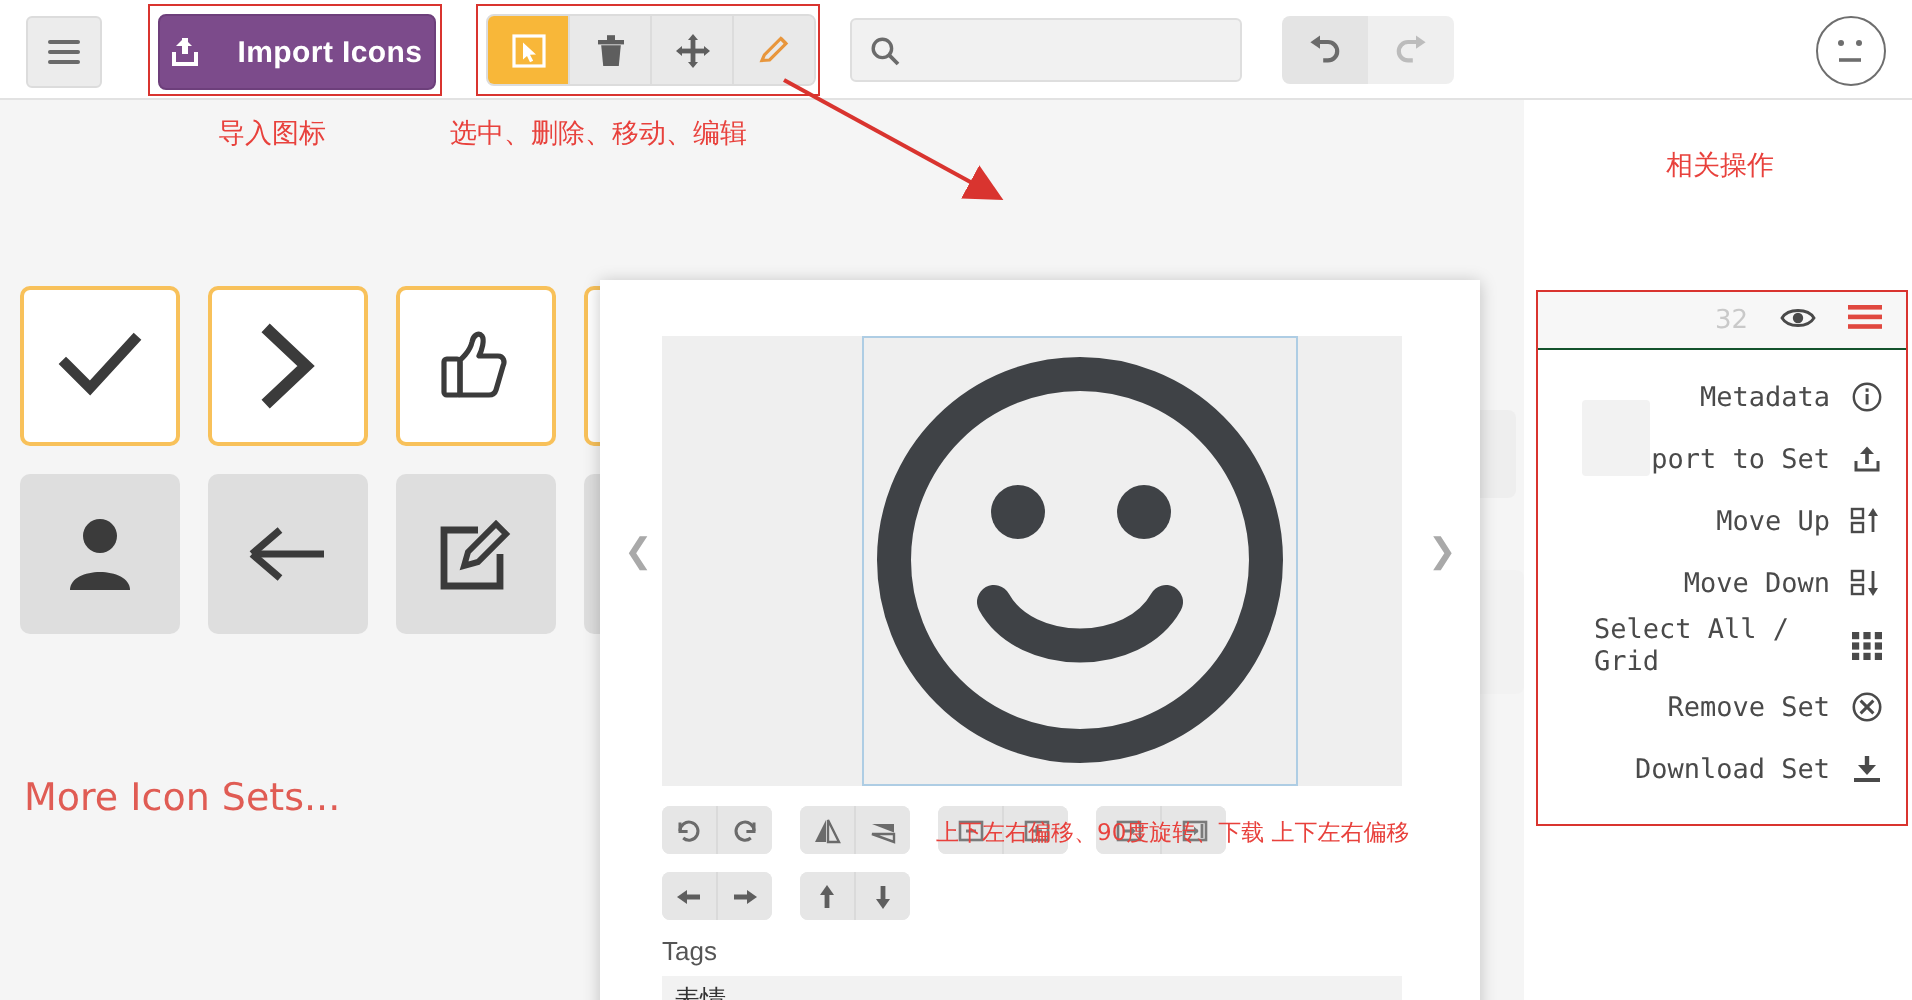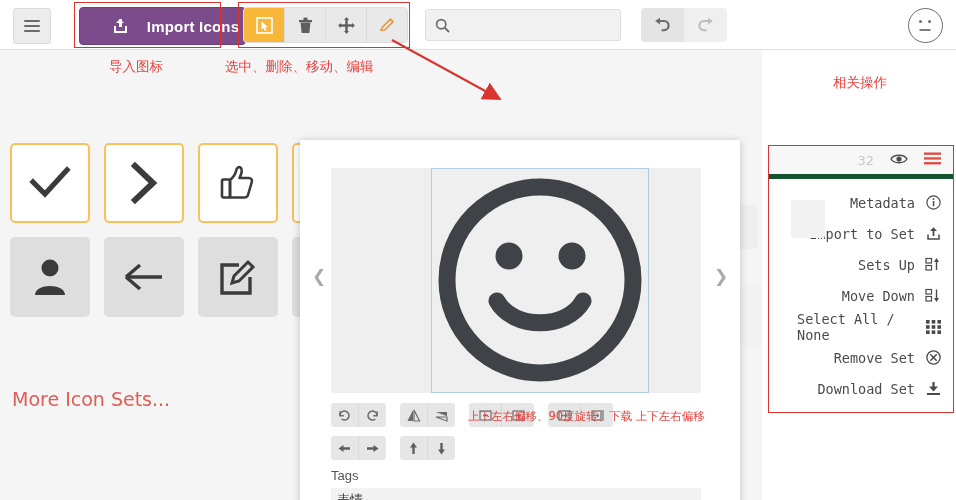--- a/index.html
+++ b/index.html
@@ -28,21 +28,20 @@
   }
   .ham-lines{width:16px;height:12px;display:flex;flex-direction:column;justify-content:space-between;}
   .ham-lines i{display:block;height:2px;background:#6a6a6a;border-radius:1px;}
 
   .import-btn{
     position:absolute;left:79px;top:7px;width:137px;height:36px;
     background:#7c4b8b;border:1px solid #6d3f7b;border-radius:4px;
     color:#fff;font-size:15px;font-weight:bold;
     display:flex;align-items:center;justify-content:center;gap:20px;
     letter-spacing:.2px;
-    padding-left:28px;
   }
   .upload-ic{position:relative;width:13px;height:14px;flex:0 0 auto;}
   .upload-ic:before{
     content:"";position:absolute;left:0;bottom:0;width:13px;height:7px;
     border:2px solid #fff;border-top:none;box-sizing:border-box;
   }
   .upload-ic:after{
     content:"";position:absolute;left:5px;top:0;width:3px;height:8px;background:#fff;
   }
   .upload-arrow{position:absolute;left:2.5px;top:0;width:0;height:0;
@@ -164,21 +163,21 @@
 
   .anno-edit{position:absolute;left:468px;top:409px;font-size:11.5px;}
 
   
   .ops-panel{
     position:absolute;left:768px;top:95px;width:186px;height:268px;
     background:#fff;border:1.4px solid #d9342f;box-sizing:border-box;
   }
   .ops-head{
     height:28px;display:flex;align-items:center;justify-content:flex-end;gap:16px;
-    padding-right:12px;background:#f7f7f7;border-bottom:5px solid #14532d;
+    padding-right:12px;background:#f7f7f7;border-bottom:1px solid #14532d;
   }
   .ops-count{font-size:13px;color:#c9c9c9;font-family:"DejaVu Sans",sans-serif;}
   .ops-list{padding-top:8px;}
   .ops-item{
     height:31px;display:flex;align-items:center;justify-content:flex-end;gap:10px;
     padding-right:12px;
   }
   .ops-label{font-size:13.5px;color:#4a4a4a;font-family:"DejaVu Sans Mono", monospace;margin-left:28px;}
   .ops-ic{width:16px;display:flex;justify-content:center;align-items:center;}
   .ghost-doc{position:absolute;left:22px;top:54px;width:34px;height:38px;
@@ -486,21 +485,21 @@
           <span class="ops-ic">
             <svg width="15" height="15" viewBox="0 0 15 15">
               <path d="M2 8.5 V13 H13 V8.5" fill="none" stroke="#4a4a4a" stroke-width="1.5"></path>
               <rect x="6.6" y="4" width="1.8" height="6" fill="#4a4a4a"></rect>
               <path d="M7.5 1.2 L11 5 L4 5 Z" fill="#4a4a4a"></path>
             </svg>
           </span>
         </div>
 
         <div class="ops-item">
-          <span class="ops-label">Sets Up</span>
+          <span class="ops-label">Move Up</span>
           <span class="ops-ic">
             <svg width="16" height="15" viewBox="0 0 16 15">
               <rect x="1" y="1.5" width="5.5" height="4.5" fill="none" stroke="#4a4a4a" stroke-width="1.2"></rect>
               <rect x="1" y="8.5" width="5.5" height="4.5" fill="none" stroke="#4a4a4a" stroke-width="1.2"></rect>
               <line x1="11.5" y1="3" x2="11.5" y2="13" stroke="#4a4a4a" stroke-width="1.4"></line>
               <path d="M11.5 1 L9 5 L14 5 Z" fill="#4a4a4a"></path>
             </svg>
           </span>
         </div>
 
@@ -510,21 +509,21 @@
             <svg width="16" height="15" viewBox="0 0 16 15">
               <rect x="1" y="1.5" width="5.5" height="4.5" fill="none" stroke="#4a4a4a" stroke-width="1.2"></rect>
               <rect x="1" y="8.5" width="5.5" height="4.5" fill="none" stroke="#4a4a4a" stroke-width="1.2"></rect>
               <line x1="11.5" y1="1.5" x2="11.5" y2="11" stroke="#4a4a4a" stroke-width="1.4"></line>
               <path d="M11.5 14 L9 10 L14 10 Z" fill="#4a4a4a"></path>
             </svg>
           </span>
         </div>
 
         <div class="ops-item">
-          <span class="ops-label">Select All / None</span>
+          <span class="ops-label">Select All / Grid</span>
           <span class="ops-ic">
             <svg width="15" height="15" viewBox="0 0 15 15">
               <g fill="#4a4a4a">
                 <rect x="0" y="1" width="3.6" height="3.6"></rect>
                   <rect x="5.7" y="1" width="3.6" height="3.6"></rect>
                   <rect x="11.4" y="1" width="3.6" height="3.6"></rect>
                 <rect x="0" y="6.2" width="3.6" height="3.6"></rect>
                   <rect x="5.7" y="6.2" width="3.6" height="3.6"></rect>
                   <rect x="11.4" y="6.2" width="3.6" height="3.6"></rect>
                 <rect x="0" y="11.4" width="3.6" height="3.6"></rect>

